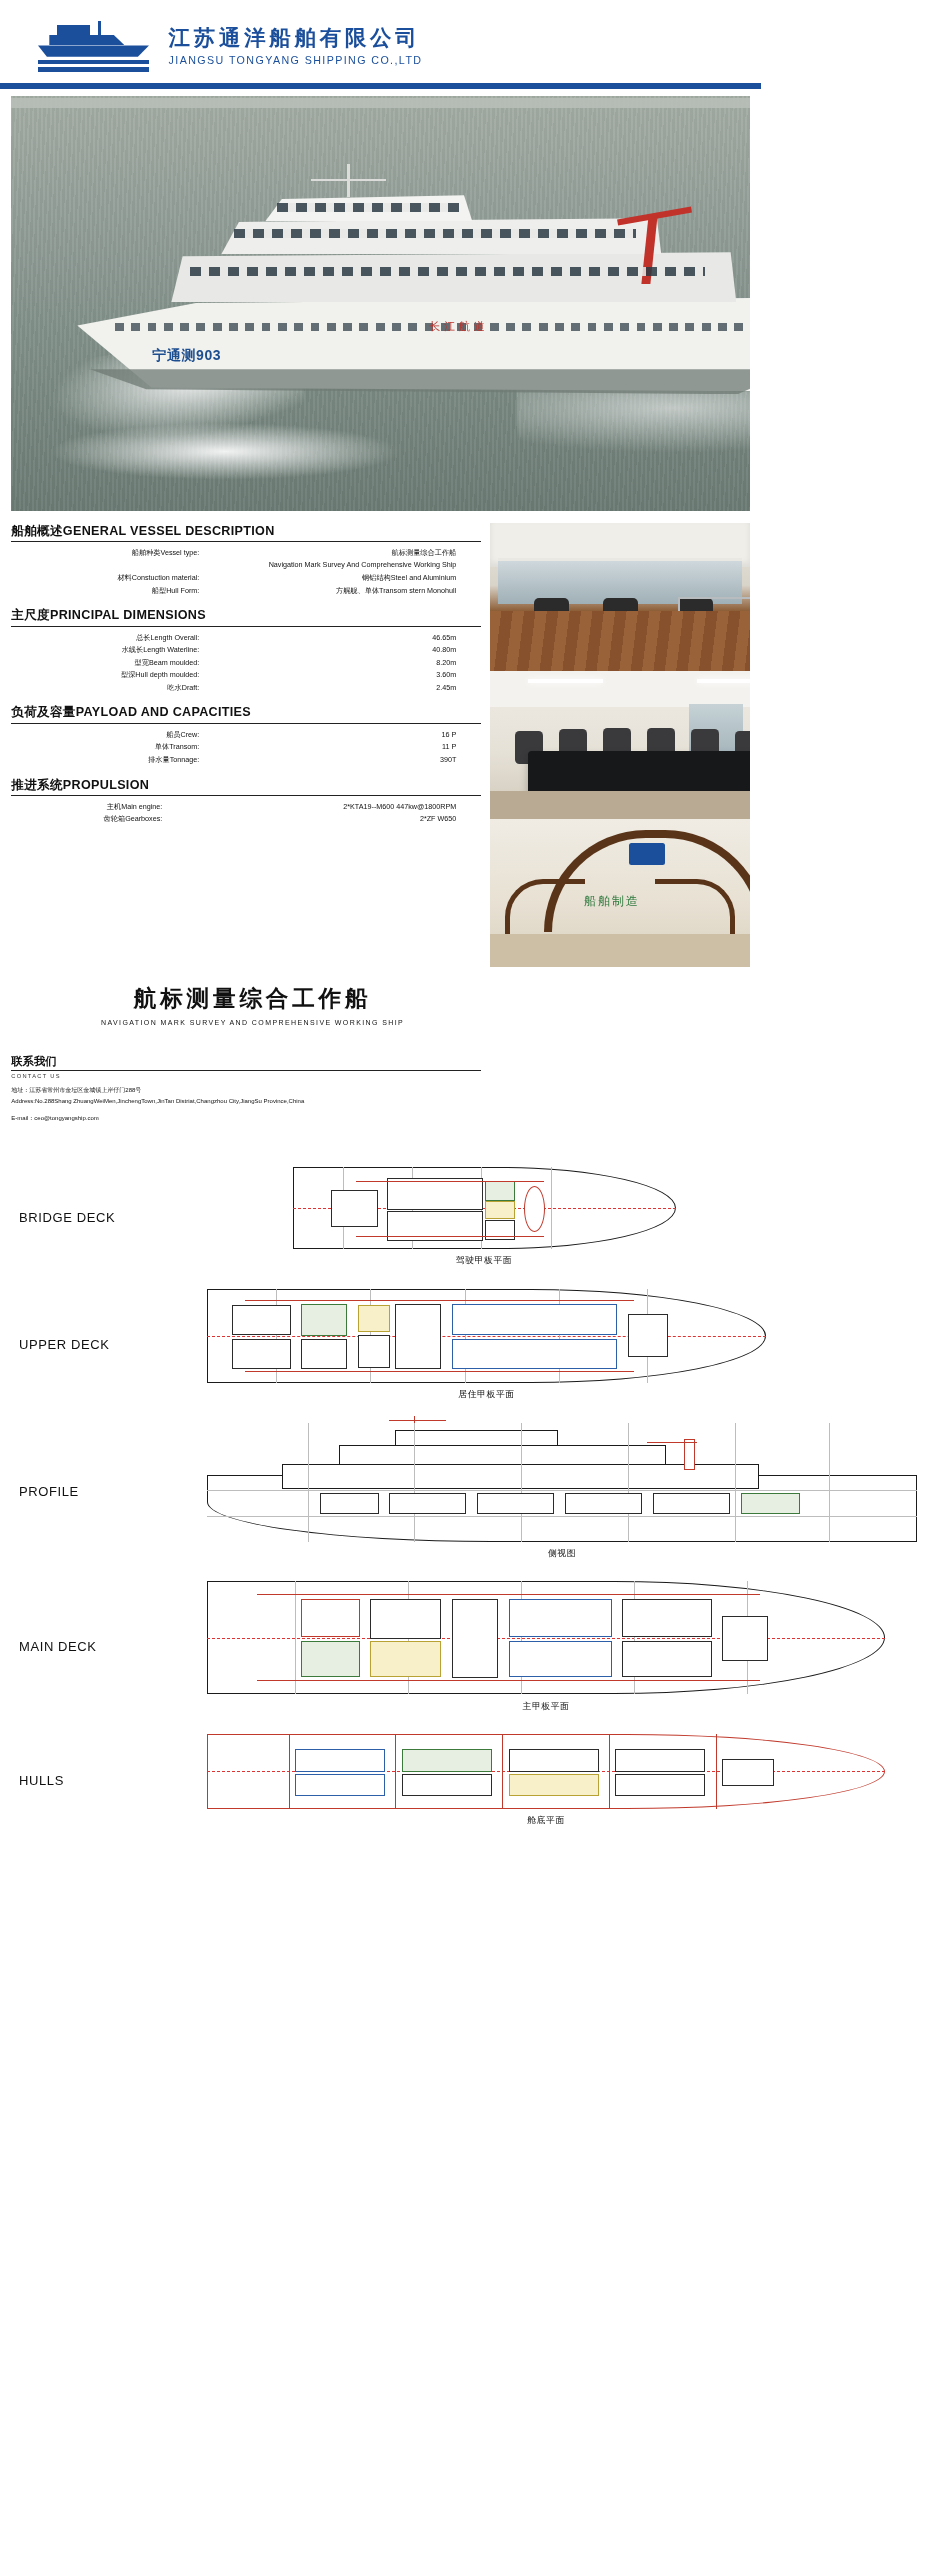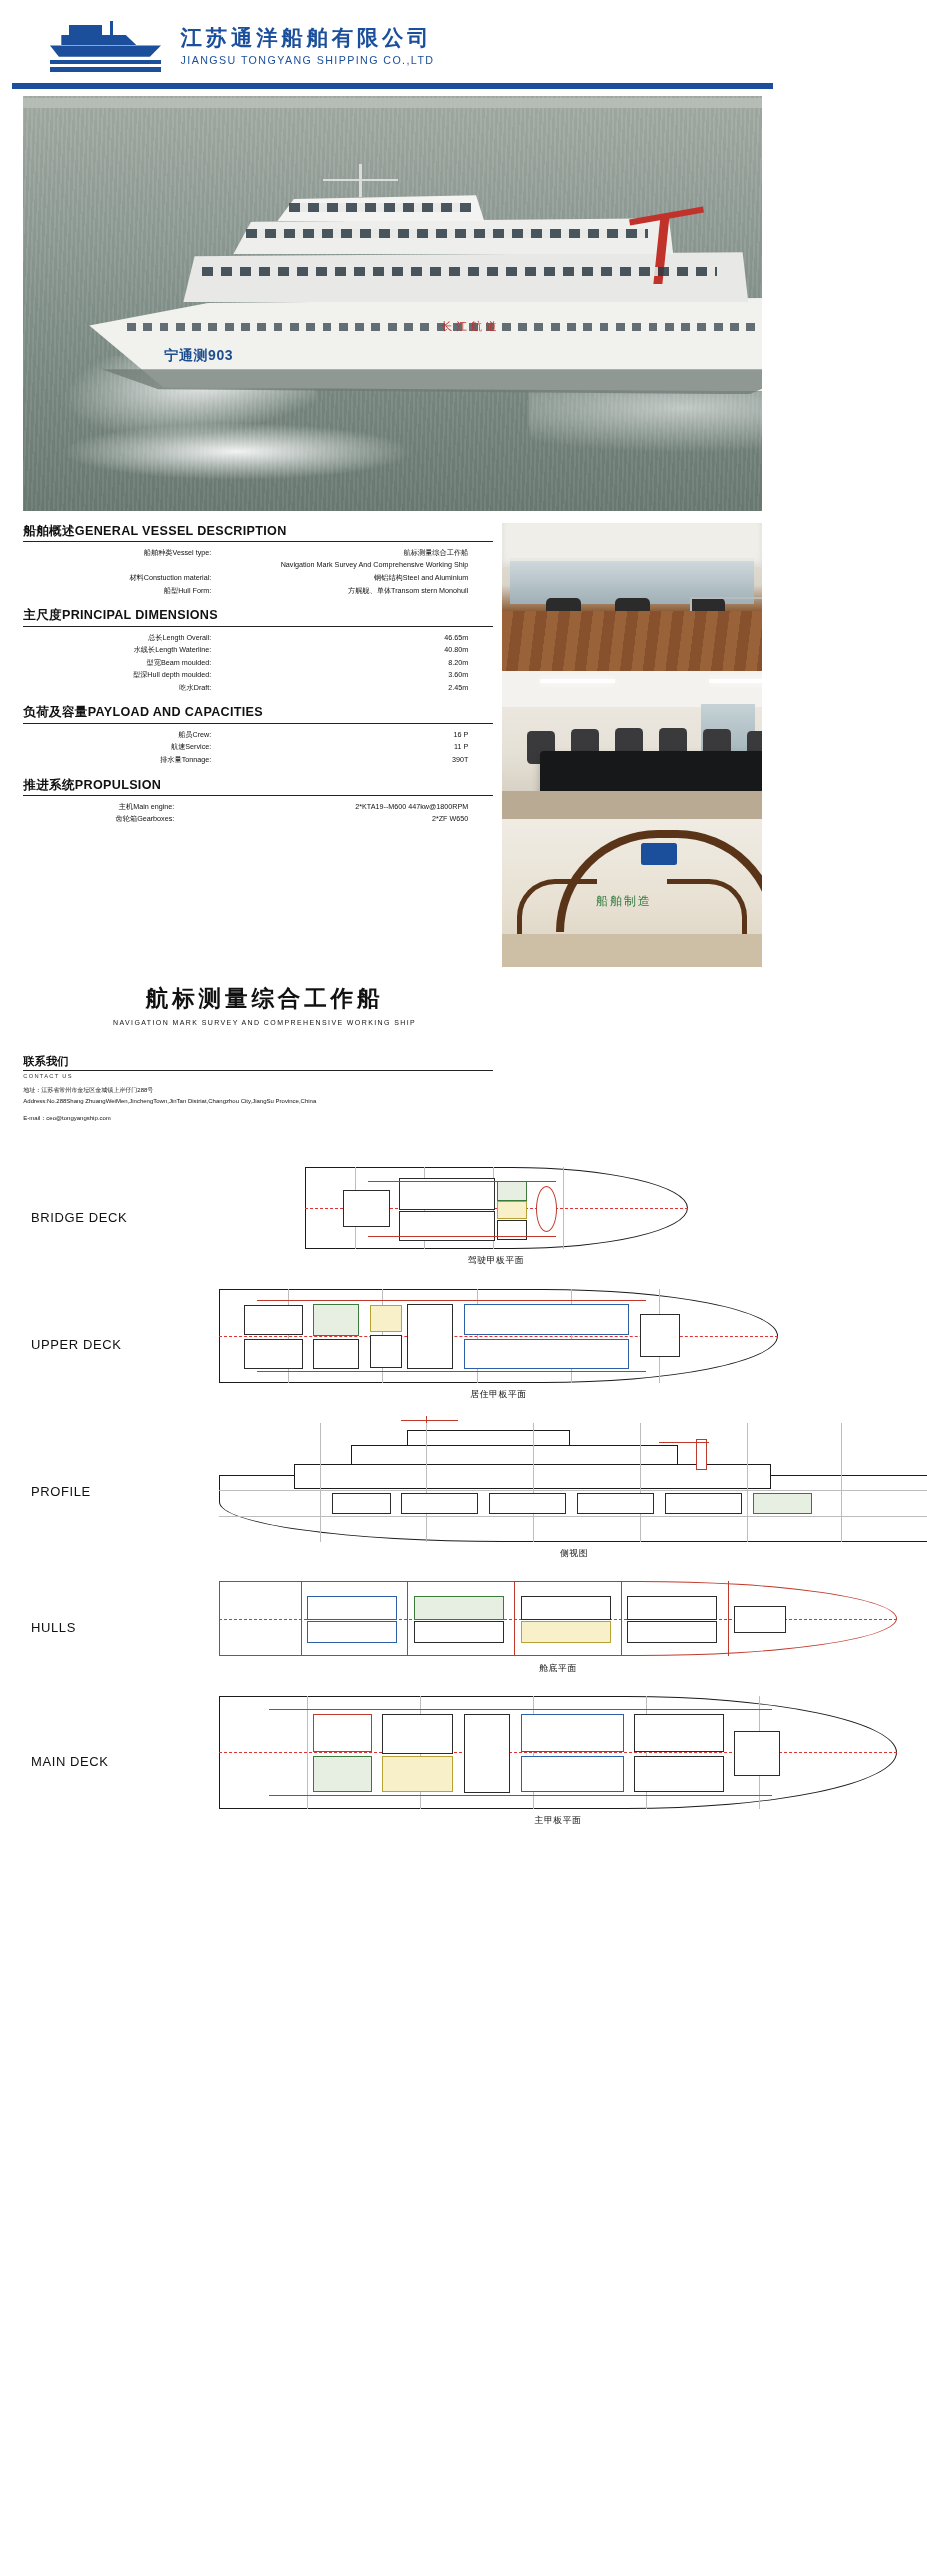--- a/index.html
+++ b/index.html
@@ -1,17 +1,17 @@
 <!DOCTYPE html>
 <html style="font-size:10px"><head>
 <meta charset="utf-8">
 <style>
   html,body{margin:0;padding:0;background:#ffffff;}
   body{width:927px;font-family:"Liberation Sans","DejaVu Sans",sans-serif;color:#111;}
-  .page{width:761px;position:relative;margin-left:12px;}
+  .page{width:761px;position:relative;}
 
   
   .header{display:flex;align-items:center;padding:19px 25px 6.3px 38px;gap:17.6px;}
   .logo{width:113px;height:54px;position:relative;flex:0 0 auto;}
   .logo .hull{position:absolute;left:0;bottom:16.3px;width:111px;height:11.3px;background:#1b4f9c;
      clip-path:polygon(0% 0%,100% 0%,90% 100%,8% 100%);}
   .logo .deck{position:absolute;left:11.3px;bottom:28px;width:75px;height:10px;background:#1b4f9c;
      clip-path:polygon(0% 0%,86% 0%,100% 100%,0% 100%);}
   .logo .cabin{position:absolute;left:19px;bottom:38px;width:33px;height:10px;background:#1b4f9c;}
   .logo .mast{position:absolute;left:60px;bottom:38px;width:2.5px;height:14px;background:#1b4f9c;}
@@ -256,21 +256,21 @@
       <div>
         <div class="sec-head">
             <div class="t">负荷及容量PAYLOAD AND CAPACITIES</div>
           </div>
         <div class="rows">
           <div class="row">
               <div class="lbl">船员Crew:</div>
               <div class="val">16 P</div>
             </div>
           <div class="row">
-              <div class="lbl">航速Service:</div>
+              <div class="lbl">单体Transom:</div>
               <div class="val">11 P</div>
             </div>
           <div class="row">
               <div class="lbl">排水量Tonnage:</div>
               <div class="val">390T</div>
             </div>
         </div>
       </div>
 
       <div>
@@ -429,45 +429,20 @@
           <div class="blk" style="left:270px;top:70px;width:75px;height:19px;"></div>
           <div class="blk" style="left:358px;top:70px;width:75px;height:19px;"></div>
           <div class="blk" style="left:446px;top:70px;width:75px;height:19px;"></div>
           <div class="blk g" style="left:534px;top:70px;width:57px;height:19px;"></div>
         </div>
         <div class="dcap">侧视图</div>
       </div>
     </div>
 
     <div class="drow">
-      <div class="dlabel">HULLS</div>
-      <div class="dwrap">
-        <div class="plan pl-frame" style="width:678px;height:75px;border:none;">
-          <div class="hull-shape" style="border:1.3px solid #c0392b;border-radius:0 38% 38% 0 / 0 50% 50% 0;"></div>
-          <div class="cl"></div>
-          <div class="redlinev" style="left:82px;top:0;height:75px;"></div>
-          <div class="redlinev" style="left:188px;top:0;height:75px;"></div>
-          <div class="redlinev" style="left:295px;top:0;height:75px;"></div>
-          <div class="redlinev" style="left:402px;top:0;height:75px;"></div>
-          <div class="redlinev" style="left:509px;top:0;height:75px;"></div>
-          <div class="blk b" style="left:88px;top:15px;width:88px;height:21.4px;"></div>
-          <div class="blk b" style="left:88px;top:40px;width:88px;height:20px;"></div>
-          <div class="blk g" style="left:195px;top:15px;width:88px;height:21.4px;"></div>
-          <div class="blk" style="left:195px;top:40px;width:88px;height:20px;"></div>
-          <div class="blk" style="left:302px;top:15px;width:88px;height:21.4px;"></div>
-          <div class="blk y" style="left:302px;top:40px;width:88px;height:20px;"></div>
-          <div class="blk" style="left:408px;top:15px;width:88px;height:21.4px;"></div>
-          <div class="blk" style="left:408px;top:40px;width:88px;height:20px;"></div>
-          <div class="blk" style="left:515px;top:25px;width:50px;height:25px;"></div>
-        </div>
-        <div class="dcap">舱底平面</div>
-      </div>
-    </div>
-
-    <div class="drow">
       <div class="dlabel">MAIN DECK</div>
       <div class="dwrap">
         <div class="plan pl-frame" style="width:678px;height:113px;border:none;">
           <div class="hull-shape" style="border-radius:0 40% 40% 0 / 0 50% 50% 0;"></div>
           <div class="cl"></div>
           <div class="vline" style="left:88px;"></div>
           <div class="vline" style="left:201px;"></div>
           <div class="vline" style="left:314px;"></div>
           <div class="vline" style="left:427px;"></div>
           <div class="vline" style="left:540px;"></div>
@@ -481,15 +456,40 @@
           <div class="blk" style="left:415px;top:17.6px;width:88px;height:36px;"></div>
           <div class="blk" style="left:415px;top:60px;width:88px;height:34px;"></div>
           <div class="blk" style="left:515px;top:35px;width:44px;height:43px;"></div>
           <div class="redline" style="left:50px;top:12.6px;width:503px;"></div>
           <div class="redline" style="left:50px;top:99px;width:503px;"></div>
         </div>
         <div class="dcap">主甲板平面</div>
       </div>
     </div>
 
+    <div class="drow">
+      <div class="dlabel">HULLS</div>
+      <div class="dwrap">
+        <div class="plan pl-frame" style="width:678px;height:75px;border:none;">
+          <div class="hull-shape" style="border:1.3px solid #c0392b;border-radius:0 38% 38% 0 / 0 50% 50% 0;"></div>
+          <div class="cl"></div>
+          <div class="redlinev" style="left:82px;top:0;height:75px;"></div>
+          <div class="redlinev" style="left:188px;top:0;height:75px;"></div>
+          <div class="redlinev" style="left:295px;top:0;height:75px;"></div>
+          <div class="redlinev" style="left:402px;top:0;height:75px;"></div>
+          <div class="redlinev" style="left:509px;top:0;height:75px;"></div>
+          <div class="blk b" style="left:88px;top:15px;width:88px;height:21.4px;"></div>
+          <div class="blk b" style="left:88px;top:40px;width:88px;height:20px;"></div>
+          <div class="blk g" style="left:195px;top:15px;width:88px;height:21.4px;"></div>
+          <div class="blk" style="left:195px;top:40px;width:88px;height:20px;"></div>
+          <div class="blk" style="left:302px;top:15px;width:88px;height:21.4px;"></div>
+          <div class="blk y" style="left:302px;top:40px;width:88px;height:20px;"></div>
+          <div class="blk" style="left:408px;top:15px;width:88px;height:21.4px;"></div>
+          <div class="blk" style="left:408px;top:40px;width:88px;height:20px;"></div>
+          <div class="blk" style="left:515px;top:25px;width:50px;height:25px;"></div>
+        </div>
+        <div class="dcap">舱底平面</div>
+      </div>
+    </div>
+
   </div>
 </div>
 
 
 </body></html>

